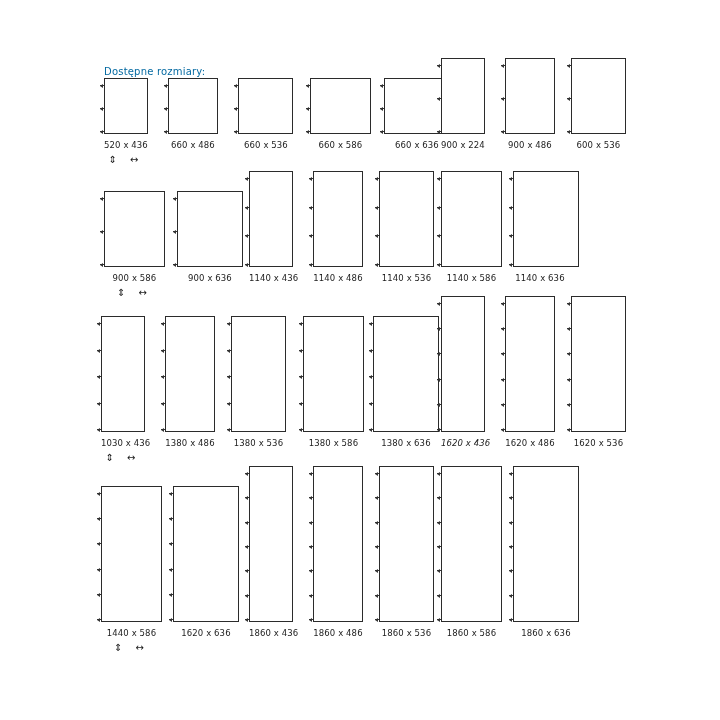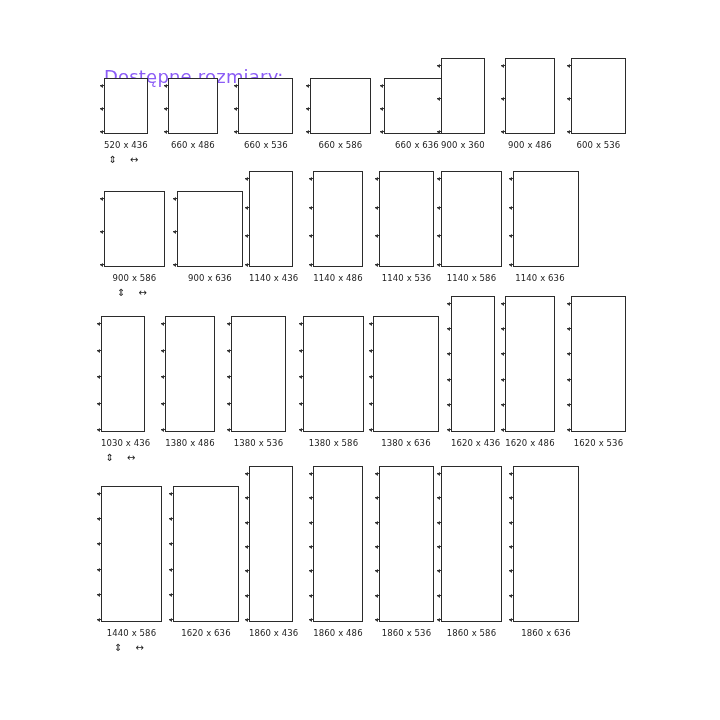--- a/index.html
+++ b/index.html
@@ -12,22 +12,22 @@
     width: 720px;
     height: 720px;
     background: #ffffff;
     font-family: "DejaVu Sans", sans-serif;
     overflow: hidden;
   }
   #title {
     position: absolute;
     left: 104px;
     top: 66px;
-    font-size: 18px;
-    color: #8b5cf6;
+    font-size: 10px;
+    color: #0369a1;
     letter-spacing: 0.2px;
     white-space: nowrap;
   }
   .row {
     position: absolute;
     left: 0;
     width: 720px;
   }
   .cell {
     position: absolute;
@@ -226,21 +226,21 @@
             <div class="post l"></div>
             <div class="post r"></div>
             <div class="centre"></div>
             <div class="ticks">
               <i style="top: 4px;"></i>
               <i style="top: 37px;"></i>
               <i style="top: 70px;"></i>
             </div>
             <div class="frame"></div>
           </div>
-          <div class="caption">900 x 360</div>
+          <div class="caption">900 x 224</div>
         </div>
         <div class="cell" style="left: 505px; top: 54px; width: 50px; height: 98px;">
           <div class="rad" style="left: 0px; width: 50px; height: 76px;">
             <div class="bars"></div>
             <div class="post l"></div>
             <div class="post r"></div>
             <div class="centre"></div>
             <div class="ticks">
               <i style="top: 4px;"></i>
               <i style="top: 37px;"></i>
@@ -459,21 +459,21 @@
               <i style="top: 4px;"></i>
               <i style="top: 30.5px;"></i>
               <i style="top: 57px;"></i>
               <i style="top: 83.5px;"></i>
               <i style="top: 110px;"></i>
             </div>
             <div class="frame"></div>
           </div>
           <div class="caption">1380 x 636</div>
         </div>
-        <div class="cell" style="left: 451px; top: 292px; width: 20px; height: 158px;">
+        <div class="cell" style="left: 441px; top: 292px; width: 20px; height: 158px; font-style: italic;">
           <div class="rad" style="left: 0px; width: 44px; height: 136px;">
             <div class="bars"></div>
             <div class="post l"></div>
             <div class="post r"></div>
             <div class="centre"></div>
             <div class="ticks">
               <i style="top: 4px;"></i>
               <i style="top: 29.2px;"></i>
               <i style="top: 54.4px;"></i>
               <i style="top: 79.6px;"></i>

